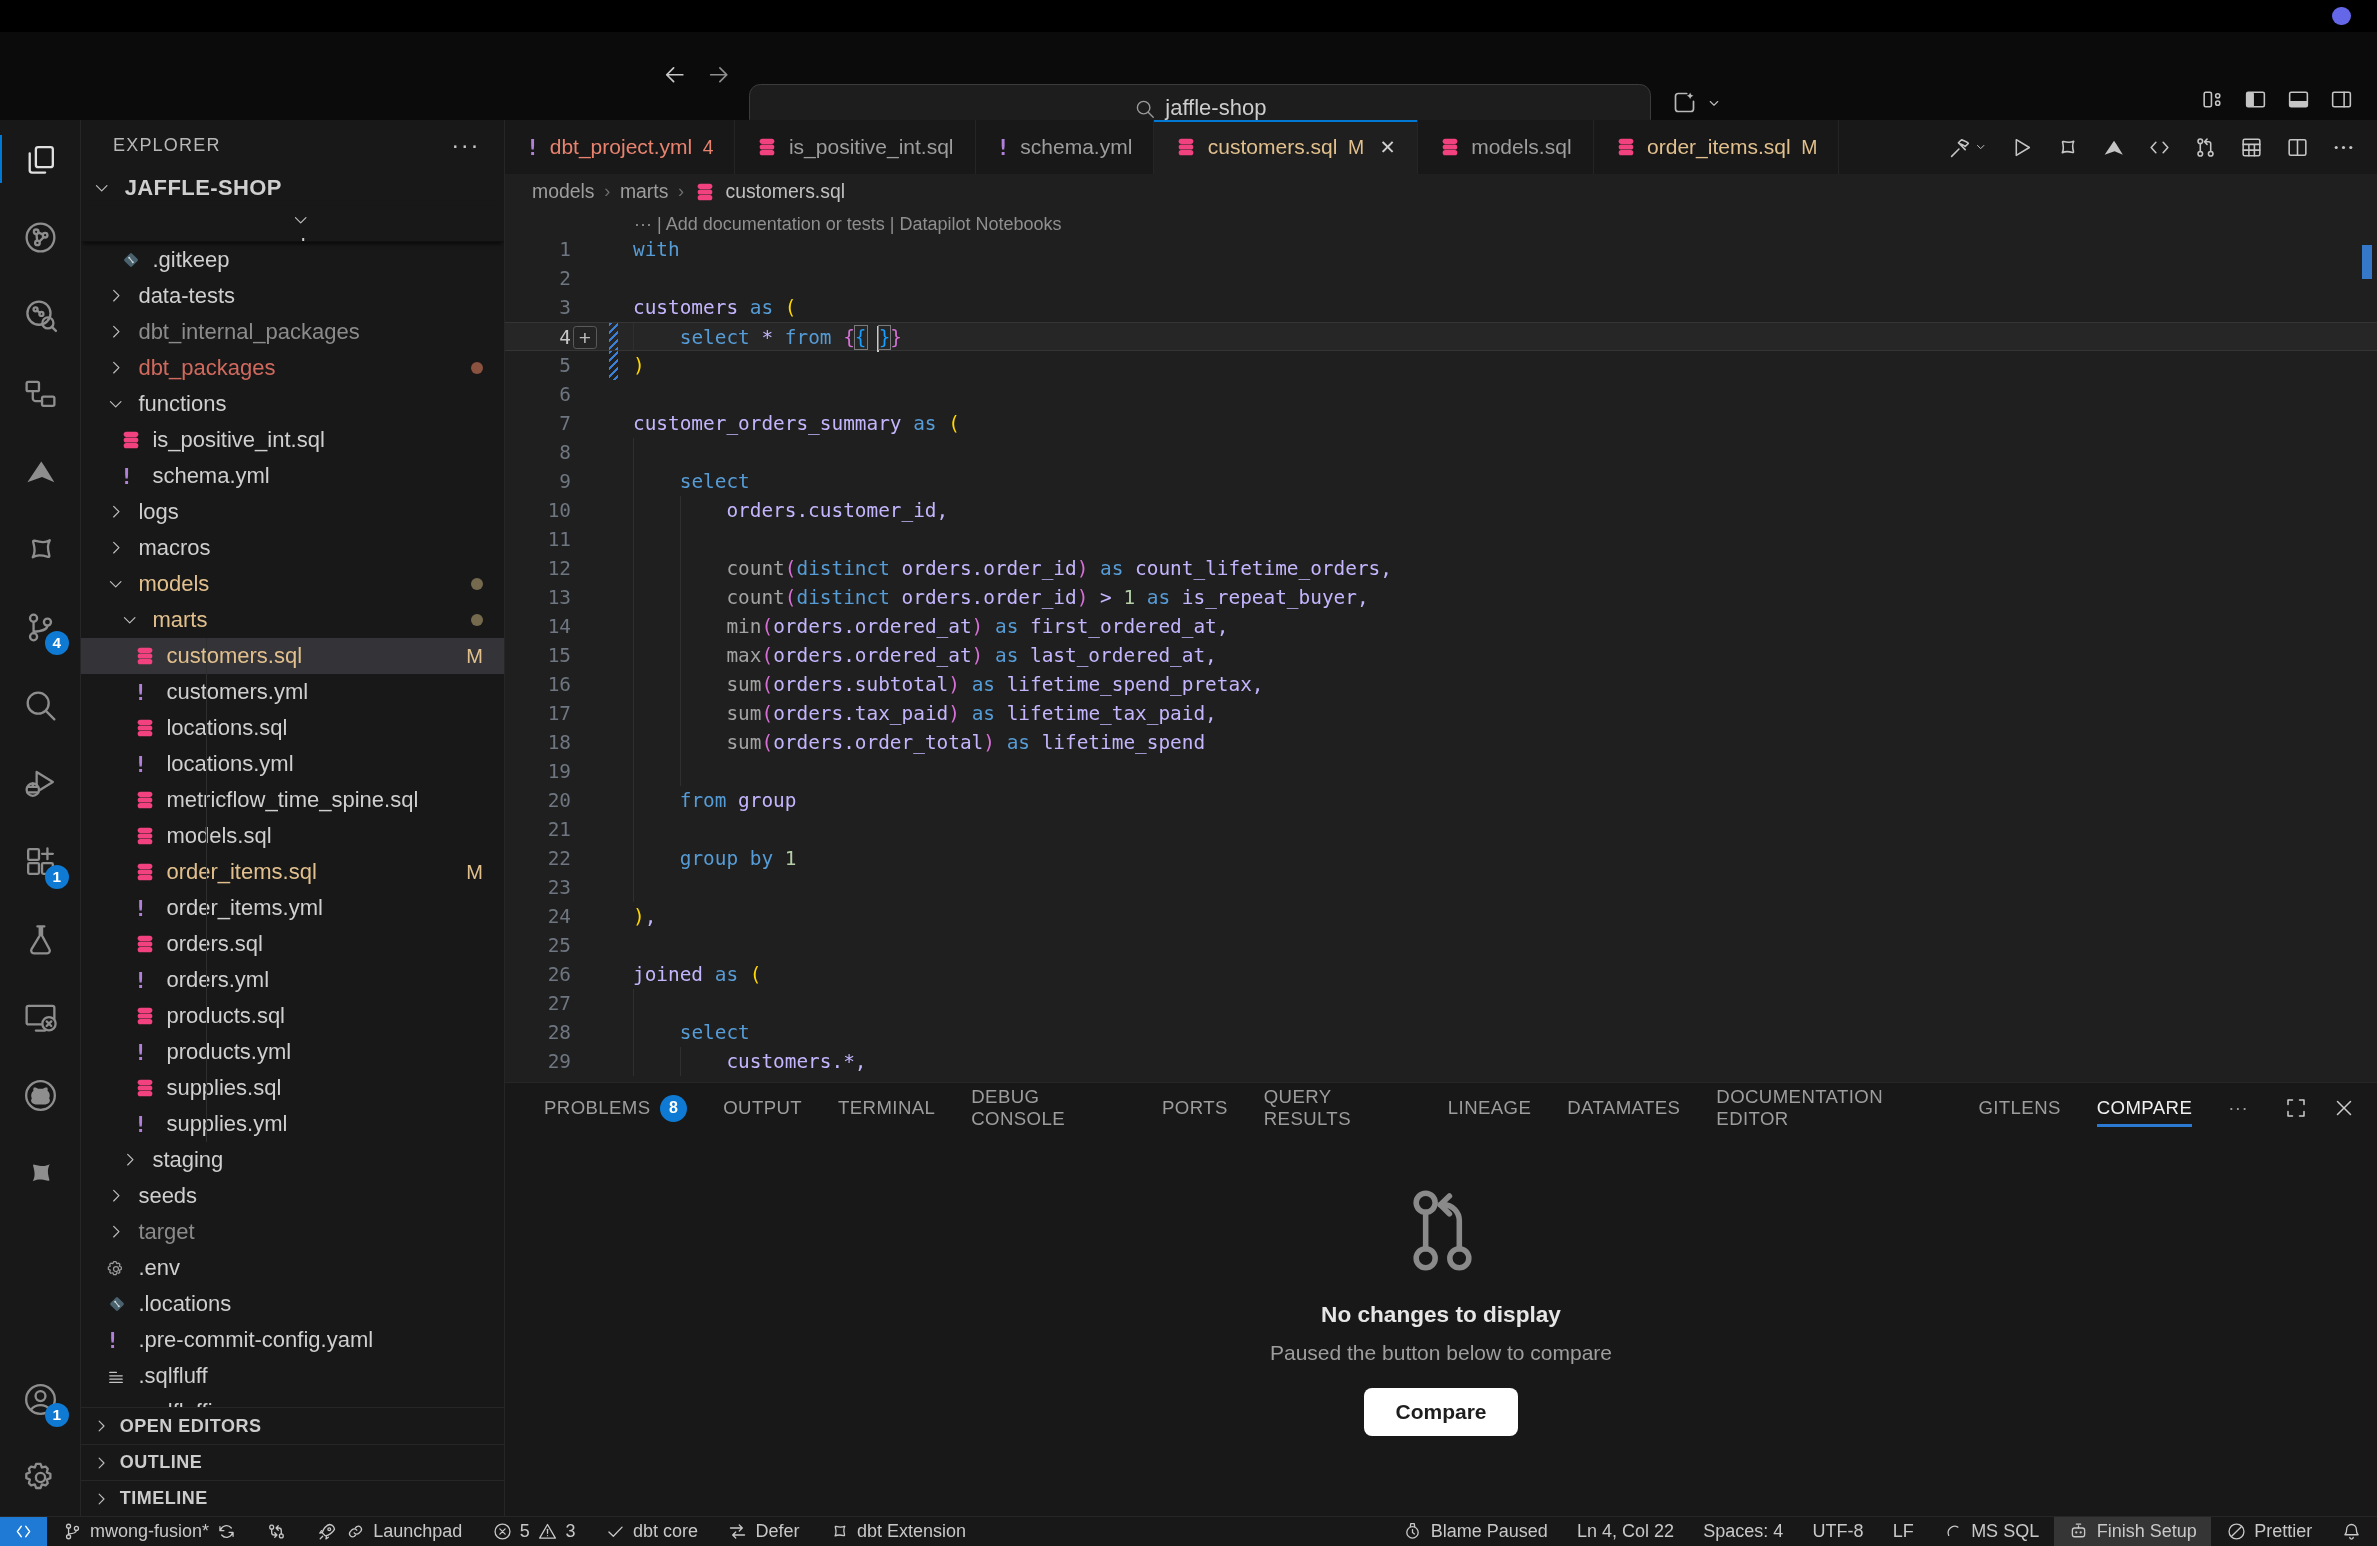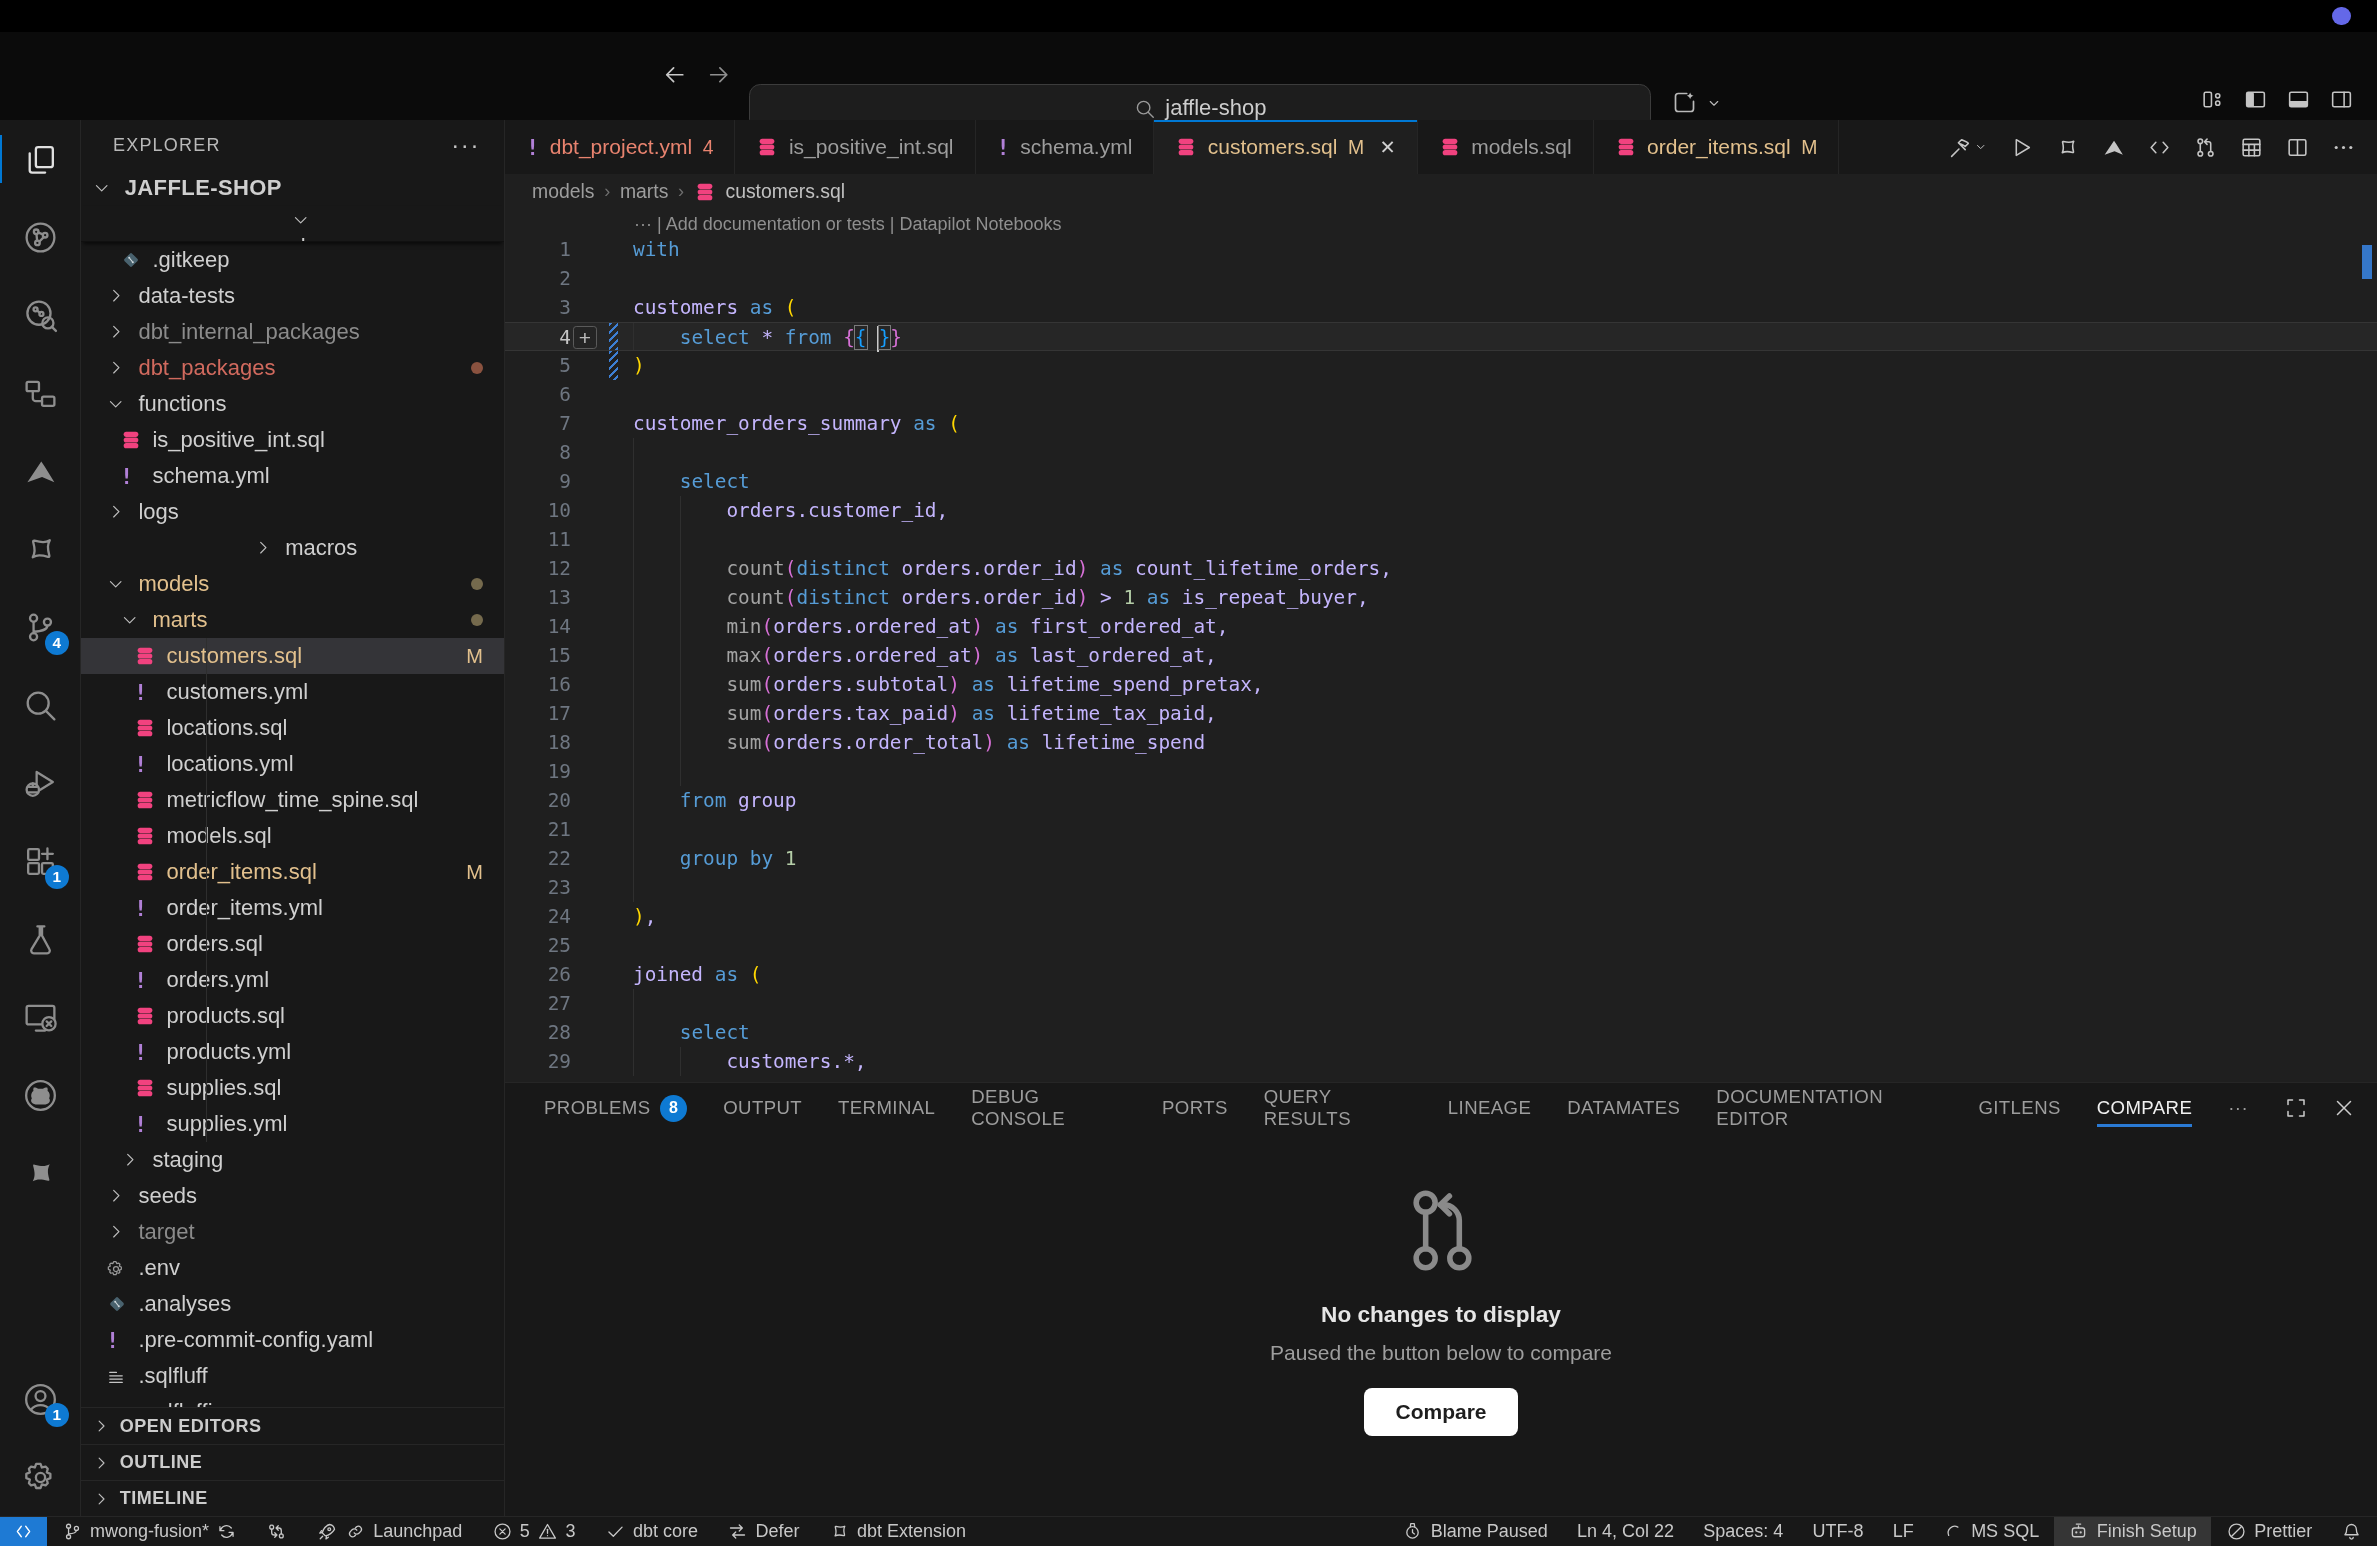--- a/index.html
+++ b/index.html
@@ -362,21 +362,21 @@
             <span class="lbl">schema.yml</span>
           </div>
           <div class="t-row" style="padding-left: 25px;">
             <span class="chev">
               <svg class="ic" width="19.4" height="19.4" viewBox="0 0 24 24" fill="none" stroke="currentColor" stroke-width="1.5" stroke-linecap="round" stroke-linejoin="round">
                 <path d="M9.5 5.5l6.5 6.5-6.5 6.5"></path>
               </svg>
             </span>
             <span class="lbl">logs</span>
           </div>
-          <div class="t-row" style="padding-left: 25px; justify-content: center;">
+          <div class="t-row" style="padding-left: 25px;">
             <span class="chev">
               <svg class="ic" width="19.4" height="19.4" viewBox="0 0 24 24" fill="none" stroke="currentColor" stroke-width="1.5" stroke-linecap="round" stroke-linejoin="round">
                 <path d="M9.5 5.5l6.5 6.5-6.5 6.5"></path>
               </svg>
             </span>
             <span class="lbl">macros</span>
           </div>
           <div class="t-row mod" style="padding-left: 25px;">
             <span class="chev">
               <svg class="ic" width="19.4" height="19.4" viewBox="0 0 24 24" fill="none" stroke="currentColor" stroke-width="1.5" stroke-linecap="round" stroke-linejoin="round">
@@ -578,21 +578,21 @@
           </div>
           <div class="t-row" style="padding-left: 25px;">
             <span class="fic">
               <svg class="ic" width="22" height="22" viewBox="0 0 24 24" fill="none" stroke="currentColor" stroke-width="1.5" stroke-linecap="round" stroke-linejoin="round">
                 <rect x="6.2" y="6.2" width="11.6" height="11.6" rx="1.8" transform="rotate(45 12 12)" fill="#49626e" stroke="none"></rect>
                 <circle cx="10" cy="9.5" r="1.1" fill="#cfd8dc" stroke="none"></circle>
                 <circle cx="14" cy="14.5" r="1.1" fill="#cfd8dc" stroke="none"></circle>
                 <path d="M10.6 10.3l2.8 3.4" stroke="#cfd8dc" stroke-width="1.1"></path>
               </svg>
             </span>
-            <span class="lbl">.analyses</span>
+            <span class="lbl">.locations</span>
           </div>
           <div class="t-row" style="padding-left: 25px;">
             <span class="fic">
               <span class="excl">!</span>
             </span>
             <span class="lbl">.pre-commit-config.yaml</span>
           </div>
           <div class="t-row" style="padding-left: 25px;">
             <span class="fic">
               <span style="color:#c5c5c5"><svg class="ic" width="20" height="20" viewBox="0 0 24 24" fill="none" stroke="currentColor" stroke-width="1.5" stroke-linecap="round" stroke-linejoin="round">

